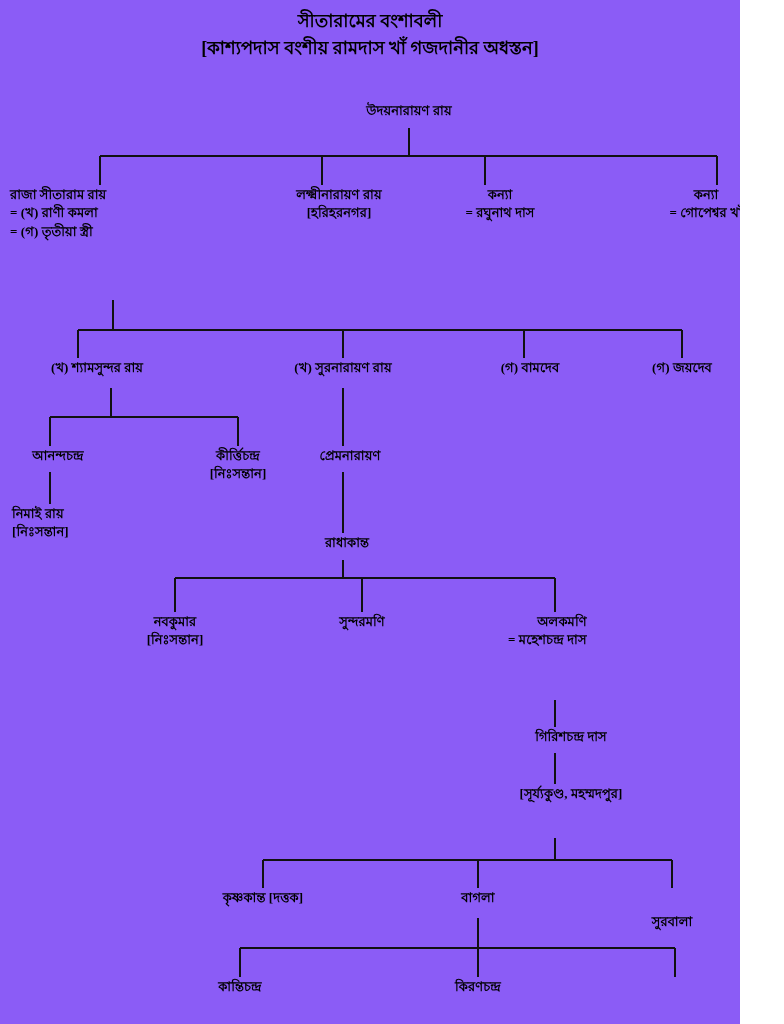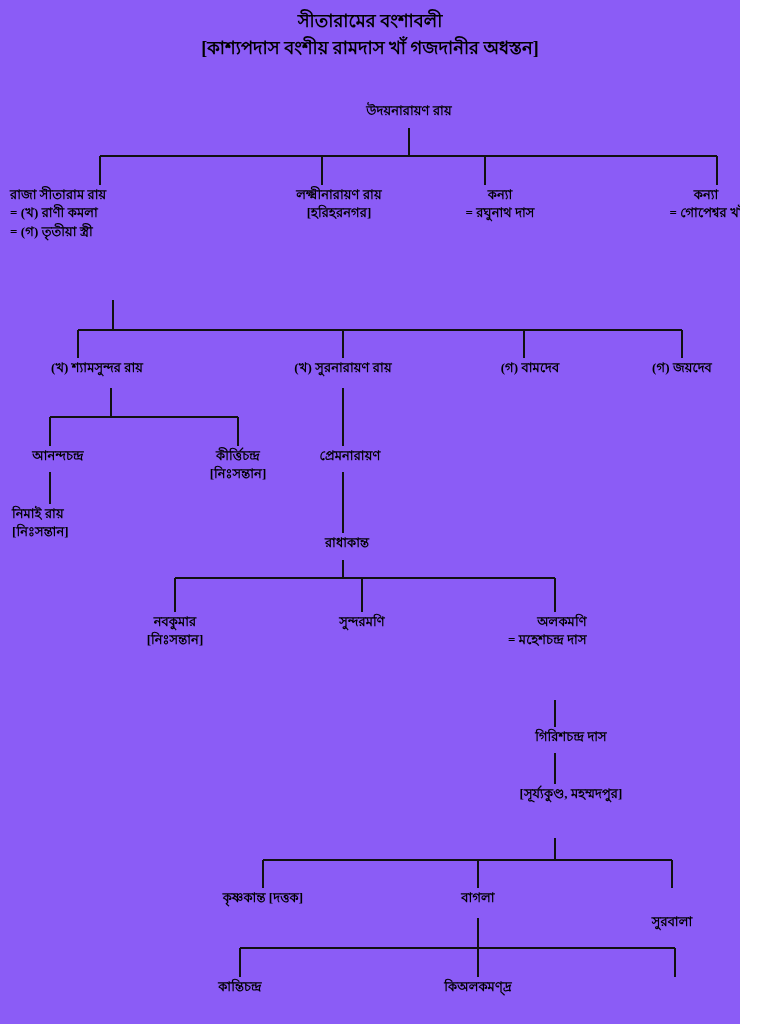--- a/index.html
+++ b/index.html
@@ -204,20 +204,20 @@
 
   <div class="node center" style="left:672px; top:889px;margin-top:24px;">
     <span class="ln">সুরবালা</span>
   </div>
 
   <div class="node center" style="left:240px; top:978px;">
     <span class="ln">কান্তিচন্দ্র</span>
   </div>
 
   <div class="node center" style="left:478px; top:978px;">
-    <span class="ln">কিঅলকমণ্দ্র</span>
+    <span class="ln">কিরণচন্দ্র</span>
   </div>
 
   <div class="node center" style="left:675px; top:978px;margin-top:44px;">
     <span class="ln">কেশবচন্দ্র</span>
   </div>
 
 </div>
 
 </body></html>

